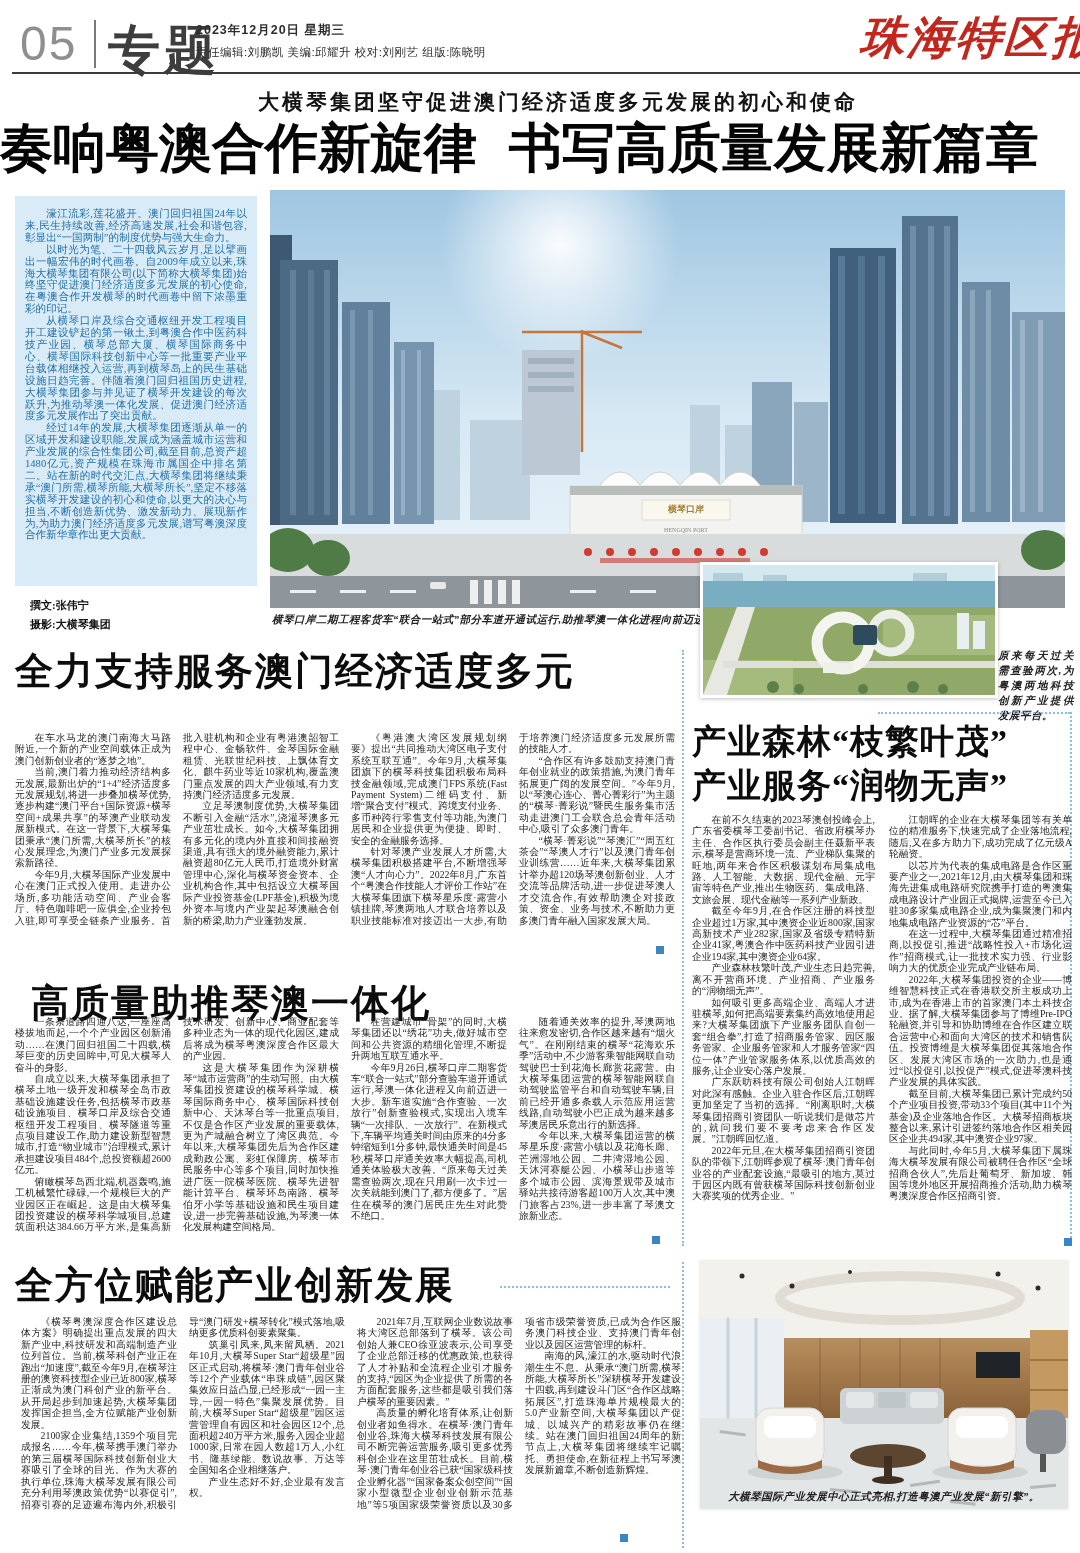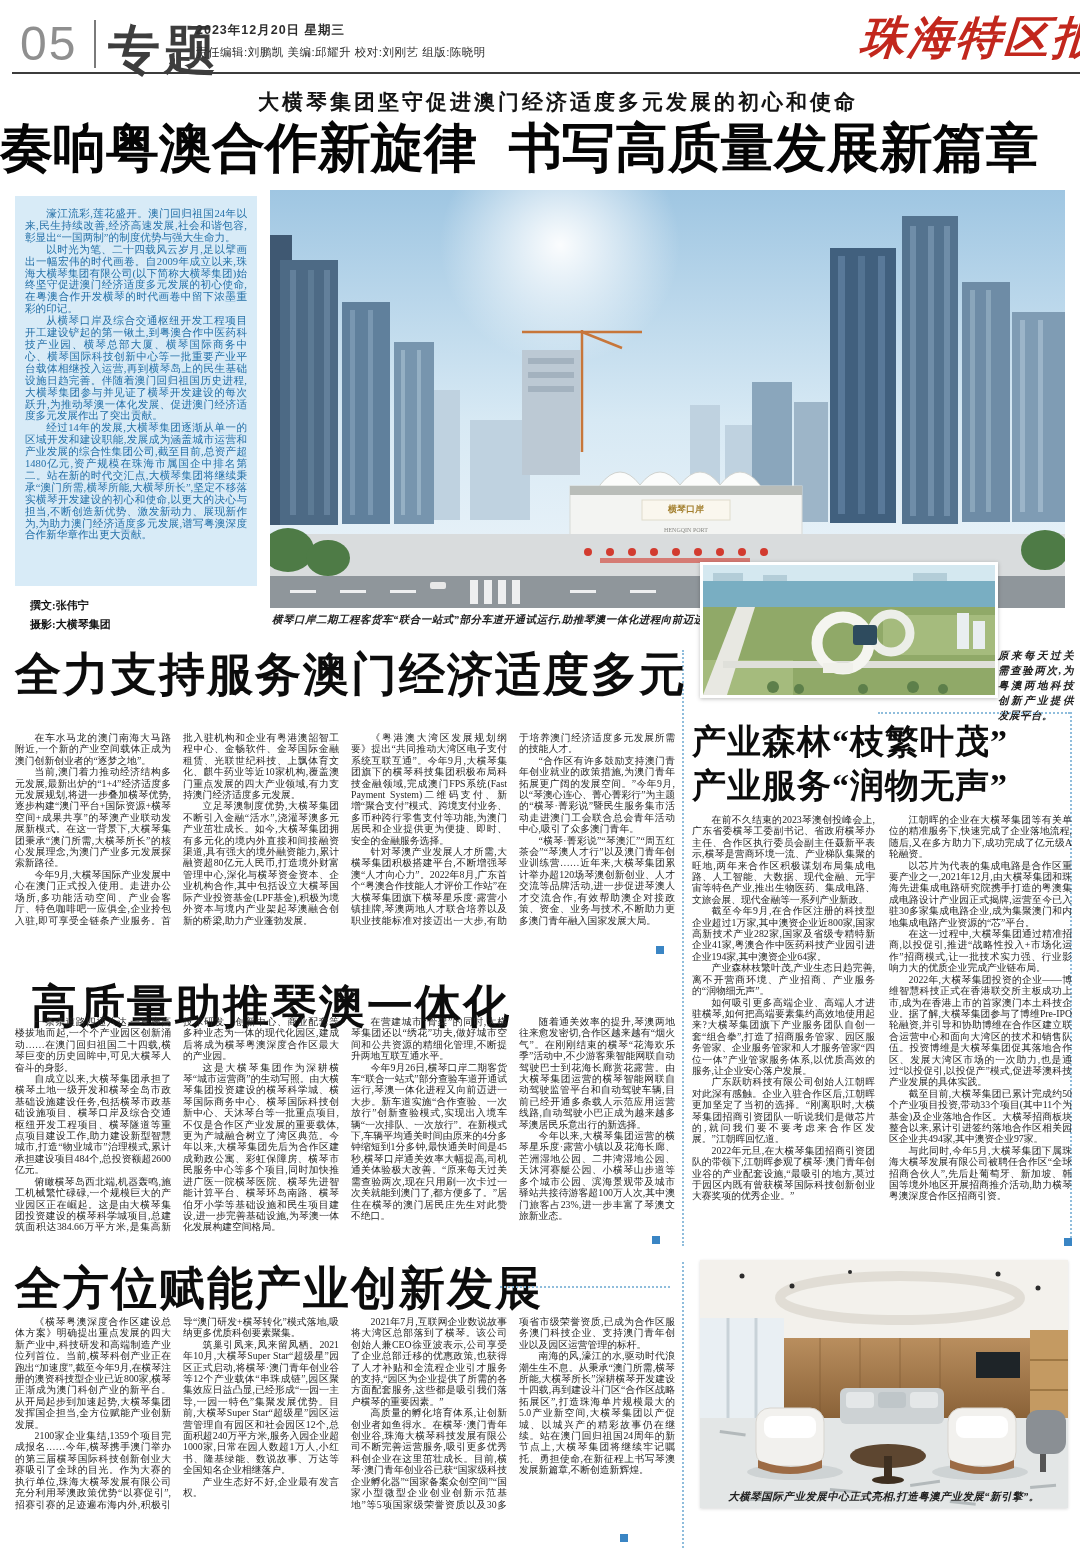--- a/index.html
+++ b/index.html
@@ -25,21 +25,21 @@
   .intro{background:#d8ebf7;color:#2470a8;padding:12px 10px;font-size:10.6px;line-height:11.9px;text-align:justify;box-sizing:border-box;overflow:hidden;}
   .intro p{margin:0;text-indent:2em;}
   .byline{font-size:11px;line-height:19px;color:#111;font-weight:700;}
 
   
   .photo{display:block;}
   .inset{border:3px solid #fff;box-shadow:0 1px 4px rgba(0,0,0,.25);}
   .caption{font-style:italic;font-size:10.5px;color:#222;font-weight:600;letter-spacing:.5px;line-height:15px;}
 
   
-  .art-title{font-size:46px;line-height:1;font-weight:900;color:#0c0c0c;letter-spacing:2px;white-space:nowrap;}
+  .art-title{font-size:38px;line-height:1;font-weight:900;color:#0c0c0c;letter-spacing:2px;white-space:nowrap;}
   .art-title-sm{font-size:34px;line-height:44px;font-weight:900;color:#0c0c0c;letter-spacing:1px;}
   .cols{column-gap:12px;font-size:9.8px;line-height:11.4px;text-align:justify;color:#262626;overflow:hidden;}
   .cols p{margin:0;text-indent:2em;}
   .cols4{column-count:4;}
   .cols2{column-count:2;column-gap:14px;}
 
   
   .dot-v{width:0;border-left:2px dotted #8fbddc;}
   .dot-h{height:0;border-top:2px dotted #8fbddc;}
   .endmark{width:8px;height:8px;background:#3a85c4;}
@@ -284,21 +284,21 @@
       <p>这是大横琴集团作为深耕横琴“城市运营商”的生动写照。由大横琴集团投资建设的横琴科学城、横琴国际商务中心、横琴国际科技创新中心、天沐琴台等一批重点项目,不仅是合作区产业发展的重要载体,更为产城融合树立了湾区典范。今年以来,大横琴集团先后为合作区建成勤政公寓、彩虹保障房、横琴市民服务中心等多个项目,同时加快推进广医一院横琴医院、横琴先进智能计算平台、横琴环岛南路、横琴伯牙小学等基础设施和民生项目建设,进一步完善基础设施,为琴澳一体化发展构建空间格局。</p>
       <p>在营建城市“骨架”的同时,大横琴集团还以“绣花”功夫,做好城市空间和公共资源的精细化管理,不断提升两地互联互通水平。</p>
       <p>今年9月26日,横琴口岸二期客货车“联合一站式”部分查验车道开通试运行,琴澳一体化进程又向前迈进一大步。新车道实施“合作查验、一次放行”创新查验模式,实现出入境车辆“一次排队、一次放行”。在新模式下,车辆平均通关时间由原来的4分多钟缩短到1分多钟,最快通关时间是45秒,横琴口岸通关效率大幅提高,司机通关体验极大改善。“原来每天过关需查验两次,现在只用刷一次卡过一次关就能到澳门了,都方便多了。”居住在横琴的澳门居民庄先生对此赞不绝口。</p>
       <p>随着通关效率的提升,琴澳两地往来愈发密切,合作区越来越有“烟火气”。在刚刚结束的横琴“花海欢乐季”活动中,不少游客乘智能网联自动驾驶巴士到花海长廊赏花露营。由大横琴集团运营的横琴智能网联自动驾驶监管平台和自动驾驶车辆,目前已经开通多条载人示范应用运营线路,自动驾驶小巴正成为越来越多琴澳居民乐意出行的新选择。</p>
       <p>今年以来,大横琴集团运营的横琴星乐度·露营小镇以及花海长廊、芒洲湿地公园、二井湾湿地公园、天沐河赛艇公园、小横琴山步道等多个城市公园、滨海景观带及城市驿站共接待游客超100万人次,其中澳门旅客占23%,进一步丰富了琴澳文旅新业态。</p>
     </div>
   <div class="abs endmark" style="left:652px;top:1236px;"></div>
 
   <h2 class="abs art-title" style="left:15px;top:1266px;margin:0;">全方位赋能产业创新发展</h2>
   <div class="abs dot-h" style="left:500px;top:1286px;width:170px;"></div>
-  <div class="abs cols cols4" style="left:15px;top:1316px;width:660px;height:232px;">
+  <div class="abs cols cols4" style="left:21px;top:1316px;width:660px;height:232px;">
       <p>《横琴粤澳深度合作区建设总体方案》明确提出重点发展的四大新产业中,科技研发和高端制造产业位列首位。当前,横琴科创产业正在跑出“加速度”,截至今年9月,在横琴注册的澳资科技型企业已近800家,横琴正渐成为澳门科创产业的新平台。从开局起步到加速起势,大横琴集团发挥国企担当,全方位赋能产业创新发展。</p>
       <p>2100家企业集结,1359个项目完成报名……今年,横琴携手澳门举办的第三届横琴国际科技创新创业大赛吸引了全球的目光。作为大赛的执行单位,珠海大横琴发展有限公司充分利用琴澳政策优势“以赛促引”,招赛引赛的足迹遍布海内外,积极引导“澳门研发+横琴转化”模式落地,吸纳更多优质科创要素聚集。</p>
       <p>筑巢引凤来,凤来留凤栖。2021年10月,大横琴Super Star“超级星”园区正式启动,将横琴·澳门青年创业谷等12个产业载体“串珠成链”,园区聚集效应日益凸显,已经形成“一园一主导,一园一特色”集聚发展优势。目前,大横琴Super Star“超级星”园区运营管理自有园区和社会园区12个,总面积超240万平方米,服务入园企业超1000家,日常在园人数超1万人,小红书、隆基绿能、数说故事、万达等全国知名企业相继落户。</p>
       <p>产业生态好不好,企业最有发言权。</p>
       <p>2021年7月,互联网企业数说故事将大湾区总部落到了横琴。该公司创始人兼CEO徐亚波表示,公司享受了企业总部迁移的优惠政策,也获得了人才补贴和全流程企业引才服务的支持,“园区为企业提供了所需的各方面配套服务,这些都是吸引我们落户横琴的重要因素。”</p>
       <p>高质量的孵化培育体系,让创新创业者如鱼得水。在横琴·澳门青年创业谷,珠海大横琴科技发展有限公司不断完善运营服务,吸引更多优秀科创企业在这里茁壮成长。目前,横琴·澳门青年创业谷已获“国家级科技企业孵化器”“国家备案众创空间”“国家小型微型企业创业创新示范基地”等5项国家级荣誉资质以及30多项省市级荣誉资质,已成为合作区服务澳门科技企业、支持澳门青年创业以及园区运营管理的标杆。</p>
       <p>南海的风,濠江的水,驱动时代浪潮生生不息。从秉承“澳门所需,横琴所能,大横琴所长”深耕横琴开发建设十四载,再到建设斗门区“合作区战略拓展区”,打造珠海单片规模最大的5.0产业新空间,大横琴集团以产促城、以城兴产的精彩故事仍在继续。站在澳门回归祖国24周年的新节点上,大横琴集团将继续牢记嘱托、勇担使命,在新征程上书写琴澳发展新篇章,不断创造新辉煌。</p>
     </div>
   <div class="abs endmark" style="left:620px;top:1534px;"></div>
 

